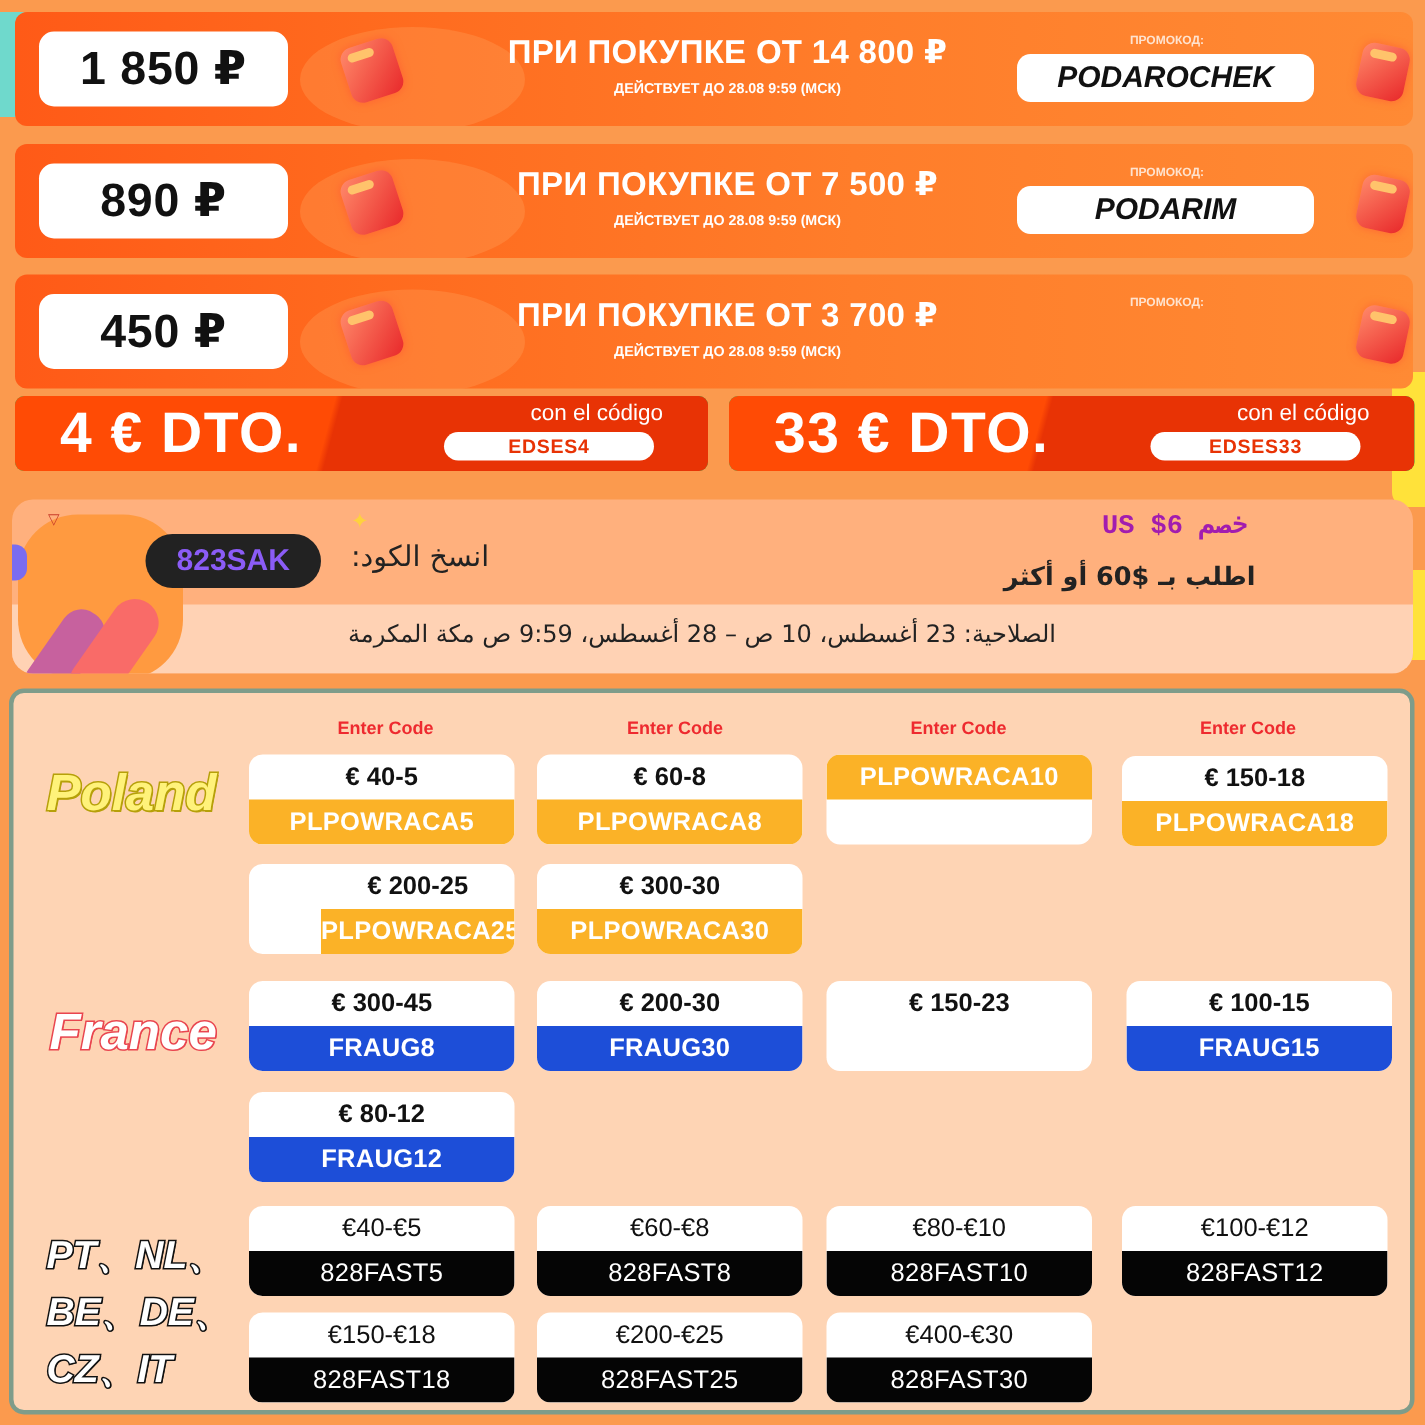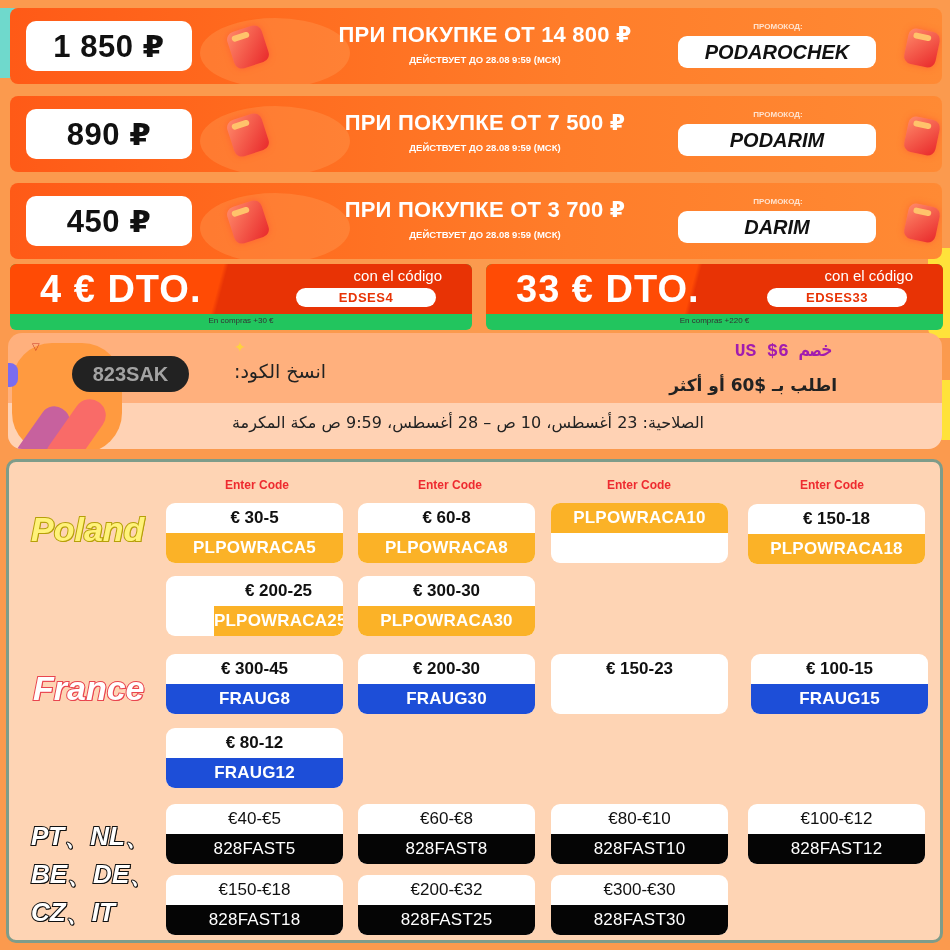--- a/index.html
+++ b/index.html
@@ -49,21 +49,21 @@
   }
   .ru-promo-code {
     position: absolute; left: 668px; top: 28px; width: 198px; height: 32px;
     background: #fff; border-radius: 9px;
     display: flex; align-items: center; justify-content: center;
     font-size: 20px; font-weight: 900; color: #111; font-style: italic;
   }
 
   
   .es-banner {
-    position: absolute; top: 264px; height: 66px; width: 462px;
+    position: absolute; top: 264px; height: 50px; width: 462px;
     border-radius: 6px; overflow: hidden;
     background: #22c55e;
   }
   .es-top {
     position: absolute; left: 0; top: 0; right: 0; height: 50px;
     background: linear-gradient(105deg, #ff4b05 0%, #ff4b05 45%, #e83305 46%, #e83305 100%);
   }
   .es-amount {
     position: absolute; left: 30px; top: 4px;
     color: #fff; font-size: 38px; font-weight: 900; letter-spacing: 1px;
@@ -92,23 +92,23 @@
     position: absolute; left: 0; right: 0; top: 70px; bottom: 0;
     background: #ffd2b4;
   }
   .ar-deco-orange { position: absolute; left: 4px; top: 10px; width: 110px; height: 110px; border-radius: 40px; background: #ff9a40; }
   .ar-deco-purple { position: absolute; left: 20px; top: 70px; width: 30px; height: 70px; background: #c7619e; border-radius: 14px; transform: rotate(35deg); }
   .ar-deco-pink { position: absolute; left: 52px; top: 62px; width: 32px; height: 80px; background: #f96b68; border-radius: 16px; transform: rotate(35deg); }
   .ar-deco-violet { position: absolute; left: 0; top: 30px; width: 10px; height: 24px; background: #7a6cf0; border-radius: 0 8px 8px 0; }
   .ar-deco-tri { position: absolute; left: 24px; top: 8px; color: #c93d2a; font-size: 10px; }
   .ar-deco-star { position: absolute; left: 226px; top: 6px; color: #ffd23d; font-size: 14px; }
   .ar-code {
-    position: absolute; left: 64px; top: 23px; width: 117px; height: 36px;
+    position: absolute; left: 89px; top: 23px; width: 117px; height: 36px;
     background: #222; border-radius: 18px;
-    color: #a3a3a3; font-size: 20px; font-weight: 700;
+    color: #8b5cf6; font-size: 20px; font-weight: 700;
     display: flex; align-items: center; justify-content: center;
   }
   .ar-copy {
     position: absolute; left: 226px; top: 27px;
     font-family: "DejaVu Sans", sans-serif; font-size: 19px; color: #222;
     direction: rtl;
   }
   .ar-title {
     position: absolute; right: 110px; top: 6px;
     font-family: Liberation Mono, monospace; font-size: 18px; font-weight: 700; color: #a21caf;
@@ -198,21 +198,20 @@
   <div class="gift right"></div>
 </div>
 
 <div class="ru-banner" style="top:183px;">
   <div class="blob"></div>
   <div class="ru-amount">450 ₽</div>
   <div class="gift"></div>
   <div class="ru-main">ПРИ ПОКУПКЕ ОТ 3 700 ₽</div>
   <div class="ru-sub">ДЕЙСТВУЕТ ДО 28.08 9:59 (МСК)</div>
   <div class="ru-promo-label">ПРОМОКОД:</div>
-  <div class="ru-promo-code">DARIM</div>
   <div class="gift right"></div>
 </div>
 
 <div class="es-banner" style="left:10px;">
   <div class="es-top">
     <div class="es-amount">4 € DTO.</div>
     <div class="es-con">con el código</div>
     <div class="es-code">EDSES4</div>
   </div>
   <div class="es-foot">En compras +30 €</div>
@@ -242,21 +241,21 @@
 </div>
 
 <div class="panel">
   <div class="enter-code" style="left:159px;">Enter Code</div>
   <div class="enter-code" style="left:352px;">Enter Code</div>
   <div class="enter-code" style="left:541px;">Enter Code</div>
   <div class="enter-code" style="left:734px;">Enter Code</div>
 
   <div class="country poland">Poland</div>
   <div class="coupon pl" style="left:157px; top:41px;">
-    <div class="range">€ 30-5</div>
+    <div class="range">€ 40-5</div>
     <div class="code">PLPOWRACA5</div>
   </div>
   <div class="coupon pl" style="left:349px; top:41px;">
     <div class="range">€ 60-8</div>
     <div class="code">PLPOWRACA8</div>
   </div>
   <div class="coupon pl" style="left:542px; top:41px;">
     <div class="code">PLPOWRACA10</div>
   </div>
   <div class="coupon pl" style="left:739px; top:42px;">
@@ -312,20 +311,20 @@
   </div>
   <div class="coupon mx" style="left:739px; top:342px;">
     <div class="range">€100-€12</div>
     <div class="code">828FAST12</div>
   </div>
   <div class="coupon mx" style="left:157px; top:413px;">
     <div class="range">€150-€18</div>
     <div class="code">828FAST18</div>
   </div>
   <div class="coupon mx" style="left:349px; top:413px;">
-    <div class="range">€200-€32</div>
+    <div class="range">€200-€25</div>
     <div class="code">828FAST25</div>
   </div>
   <div class="coupon mx" style="left:542px; top:413px;">
-    <div class="range">€300-€30</div>
+    <div class="range">€400-€30</div>
     <div class="code">828FAST30</div>
   </div>
 </div>
 
 </body></html>

